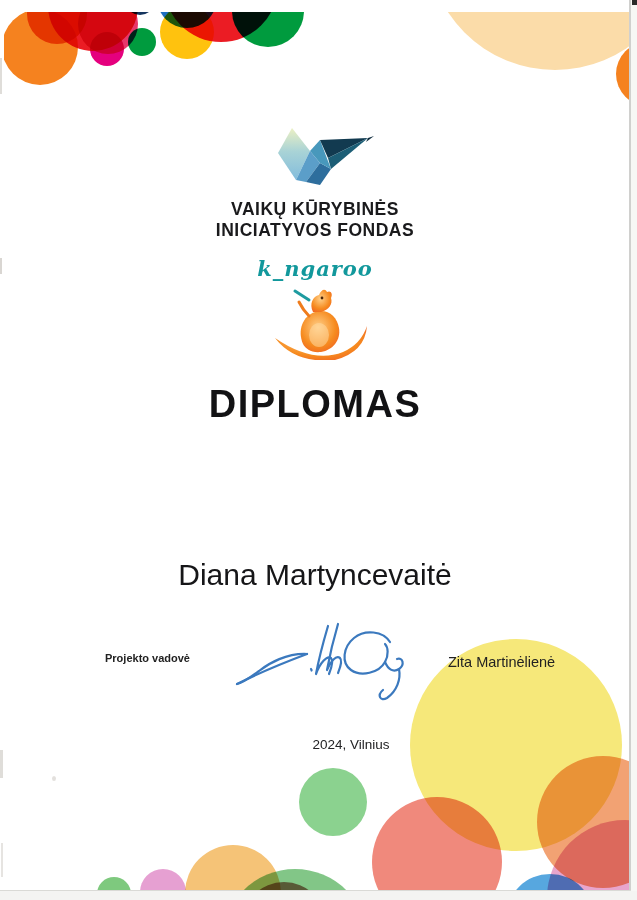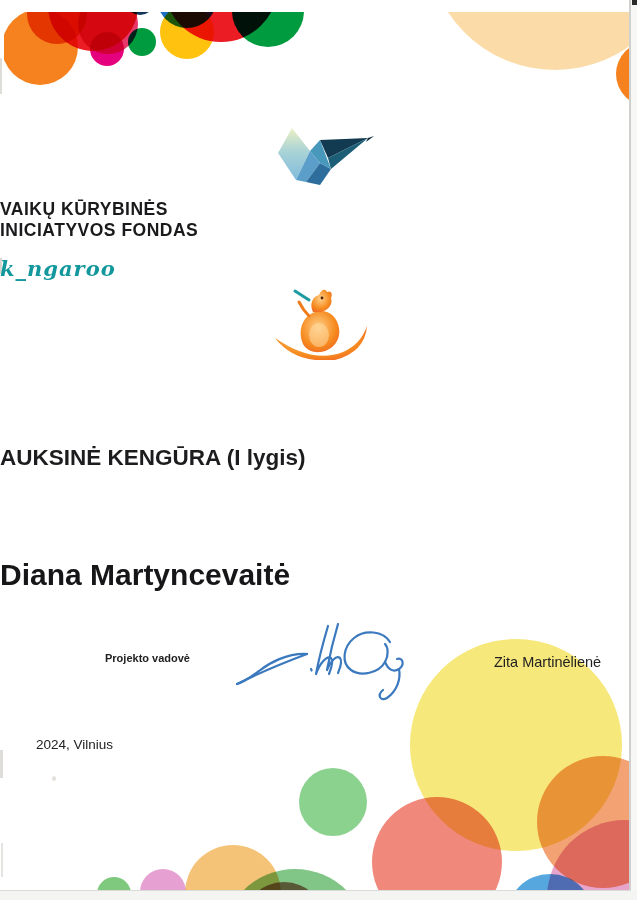--- a/index.html
+++ b/index.html
@@ -19,37 +19,37 @@
   .scan-bottom-line{position:absolute;left:0;top:890px;width:631px;height:1px;background:#dadad6;}
   .scan-bottom-margin{position:absolute;left:0;top:891px;width:637px;height:9px;background:#f4f4f2;}
   .scan-corner-mark{position:absolute;left:632px;top:0;width:5px;height:5px;background:#2a2a2a;}
   .speck{position:absolute;background:#c0bbb4;}
   .speck-a{left:0;top:58px;width:2px;height:36px;opacity:.5;}
   .speck-b{left:0;top:258px;width:2px;height:16px;opacity:.6;}
   .speck-c{left:0;top:750px;width:3px;height:28px;opacity:.5;}
   .speck-d{left:1px;top:843px;width:2px;height:34px;opacity:.4;}
   .speck-e{left:52px;top:776px;width:4px;height:5px;opacity:.45;border-radius:50%;}
   
-  .centered{position:absolute;left:0;width:630px;}
+  .centered{position:absolute;left:0;width:630px;text-align:center;}
   .brand-logo{position:absolute;left:265px;top:126px;}
   .brand-line{font-weight:bold;font-size:17.5px;letter-spacing:.5px;color:#1a1a1c;line-height:21px;}
   .brand-line1{top:199px;}
   .brand-line2{top:220px;}
   .program-wordmark{
     top:256px;font-family:"DejaVu Serif",serif;font-style:italic;font-weight:bold;
     font-size:21px;letter-spacing:1px;color:var(--teal,#12989c);
   }
   .mascot{position:absolute;left:273px;top:286px;}
   .diploma-title{top:383px;font-size:38px;font-weight:bold;letter-spacing:1.5px;color:#121214;}
   .diploma-award{top:445px;font-size:22.5px;font-weight:bold;color:#1c1c1e;}
   .diploma-language{top:478px;font-size:17.5px;color:#3c3c3e;}
-  .diploma-recipient{top:558px;font-size:30px;font-weight:bold;color:#161618;}
+  .diploma-recipient{top:558px;font-size:30px;font-weight:normal;color:#161618;}
   
   .sig-role{position:absolute;left:105px;top:652px;font-size:11px;color:#222;font-weight:bold;}
-  .sig-name{position:absolute;left:448px;top:654px;font-size:14.5px;color:#222;margin-left:46px;}
+  .sig-name{position:absolute;left:448px;top:654px;font-size:14.5px;color:#222;}
   .sig-svg{position:absolute;left:225px;top:617px;}
   .sig-svg path{fill:none;stroke:var(--sig-blue,#3b79be);stroke-width:2.2;stroke-linecap:round;}
   .footer-line{top:737px;font-size:13.5px;color:#232325;padding-left:36px;}
 </style>
 </head>
 <body>
 
 <div class="page" style="--ink: #1b1b1d; --teal: #12989c; --sig-blue: #3b79be;">
 
   <div class="decor-band band-top">
@@ -126,21 +126,21 @@
       <path d="M2,52 Q40,78 70,66 Q88,58 94,40 Q92,66 62,74 Q22,78 2,52 Z" fill="url(#kgrad)"></path>
       <path d="M30,58 C24,44 30,30 42,26 C54,22 64,30 66,42 C68,54 60,64 48,66 C38,67 33,63 30,58 Z" fill="url(#kgrad)"></path>
       <ellipse cx="46" cy="49" rx="10" ry="12" fill="#ffd9a0" opacity="0.55"></ellipse>
       <path d="M40,26 C36,18 40,10 46,9 C48,4 52,2 54,6 C58,4 60,8 58,12 C60,18 56,24 48,26 Z" fill="url(#kgrad)"></path>
       <path d="M36,30 C32,26 28,20 26,16" stroke="#ef7c1c" stroke-width="3" fill="none" stroke-linecap="round"></path>
       <line x1="22" y1="5" x2="36" y2="14" stroke="#1e9ba0" stroke-width="3" stroke-linecap="round"></line>
       <circle cx="49" cy="12" r="1.4" fill="#4a2408"></circle>
     </svg>
   </div>
 
-  <div class="centered diploma-award">AUKSINĖ KENGŪRA (I lygis)</div>
+  <div class="centered diploma-title">DIPLOMAS</div>
   <div class="centered diploma-recipient">Diana Martyncevaitė</div>
 
   <div class="sig-role">Projekto vadovė</div>
   <div class="sig-svg">
     <svg width="190" height="95" viewBox="0 0 190 95">
       <g>
         <path d="M12,67 C38,54 66,43 82,37"></path>
         <path d="M82,37 C62,36 44,46 34,54 C26,60 18,66 12,67"></path>
         <path d="M86,52 C86.5,52.5 87,53 86.5,53.5"></path>
         <path d="M103,9 C98,26 93,46 91,57 M91,57 C95,46 102,38 106,41 C109,44 106,52 104,57"></path>

